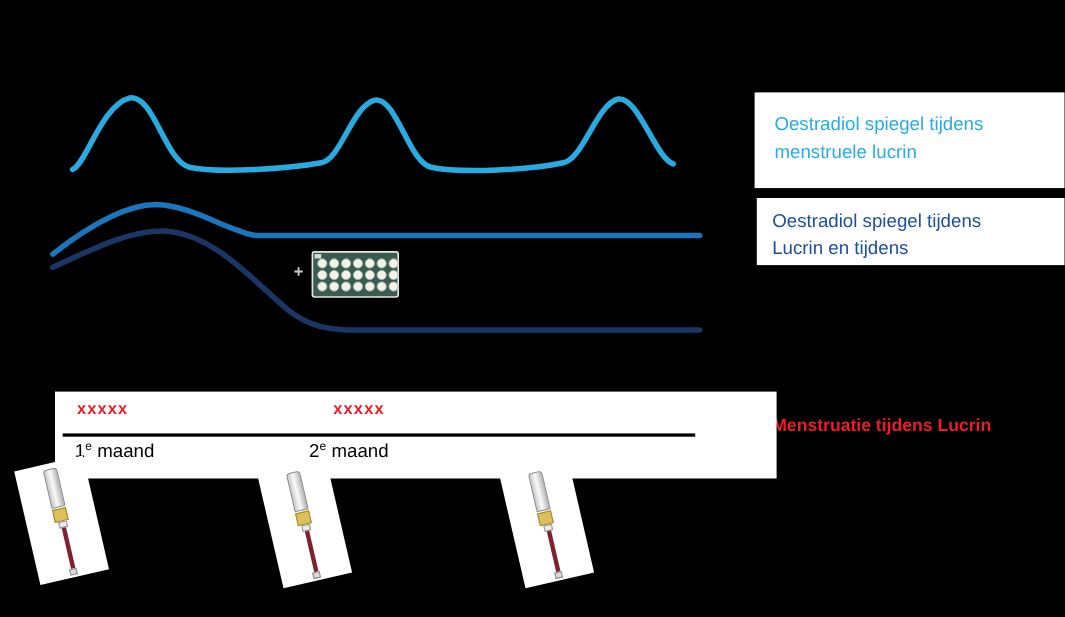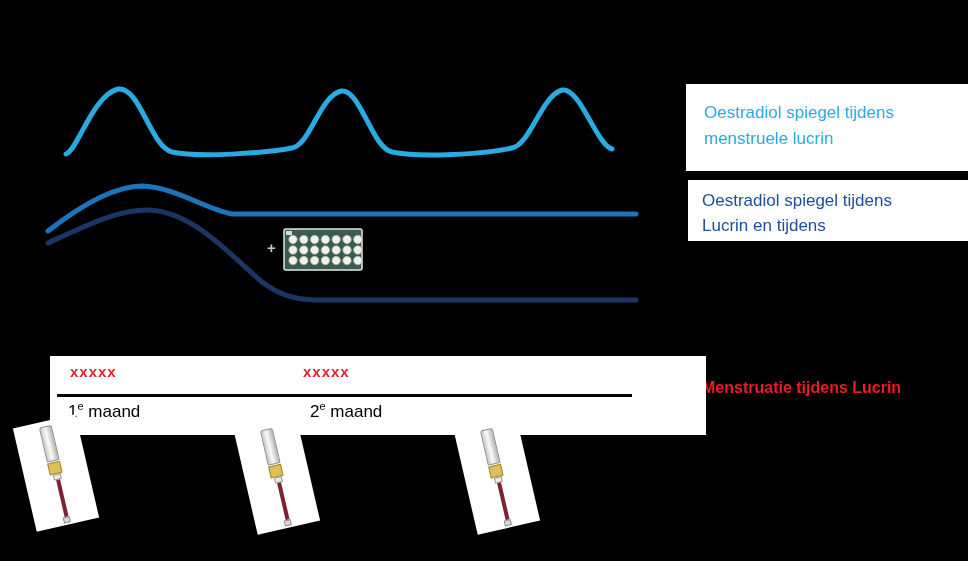--- a/index.html
+++ b/index.html
@@ -21,21 +21,21 @@
 
   
   .timeline-box{position:absolute;left:50px;top:356px;width:656px;height:79px;background:#fff;}
   .xmark{position:absolute;color:#ED1C24;font-weight:bold;font-size:15px;letter-spacing:1px;}
   .xmark-1{left:20px;top:7px;}
   .xmark-2{left:253px;top:7px;}
   .timeline-axis{position:absolute;left:7px;top:38px;width:575px;height:3px;background:#000;}
   .month{position:absolute;top:44px;color:#000;font-size:17px;}
   .month sup{font-size:11px;}
   .month-1{left:18px;}
-  .month-2{left:260px;}
+  .month-2{left:231px;}
   .month-3{left:470px;margin-top:36px;}
 
   
   .plus-sign{position:absolute;left:267px;top:239px;color:#c9c9c9;font-size:15px;font-weight:bold;}
 
   
   .syringe-panel{position:absolute;width:64px;height:106px;background:#fff;transform:rotate(-13deg);}
   .panel-1{left:24px;top:420px;}
   .panel-2{left:245px;top:423px;}
   .panel-3{left:465px;top:423px;}

